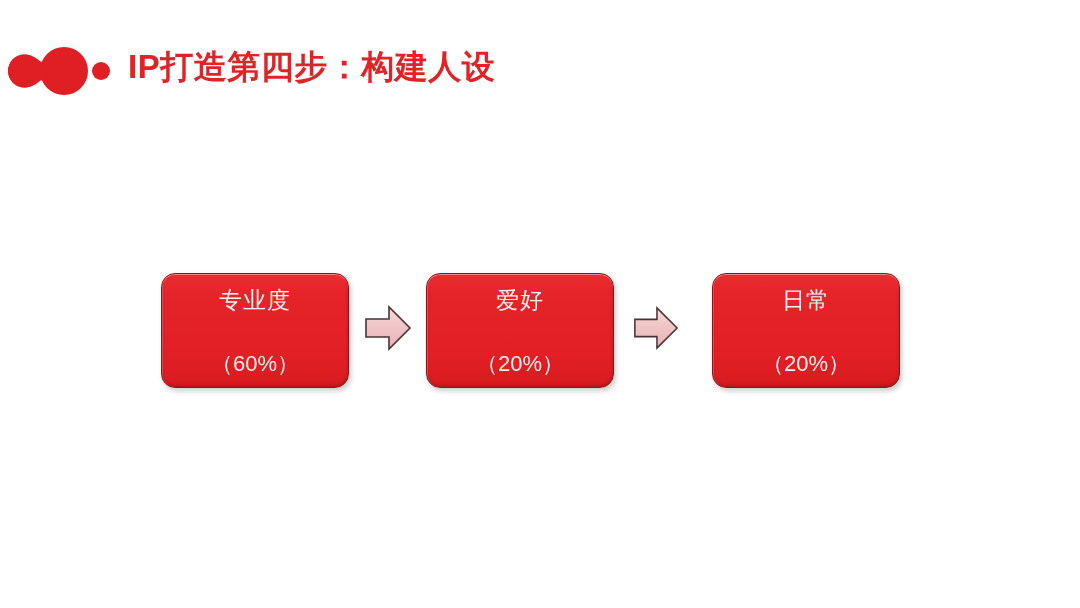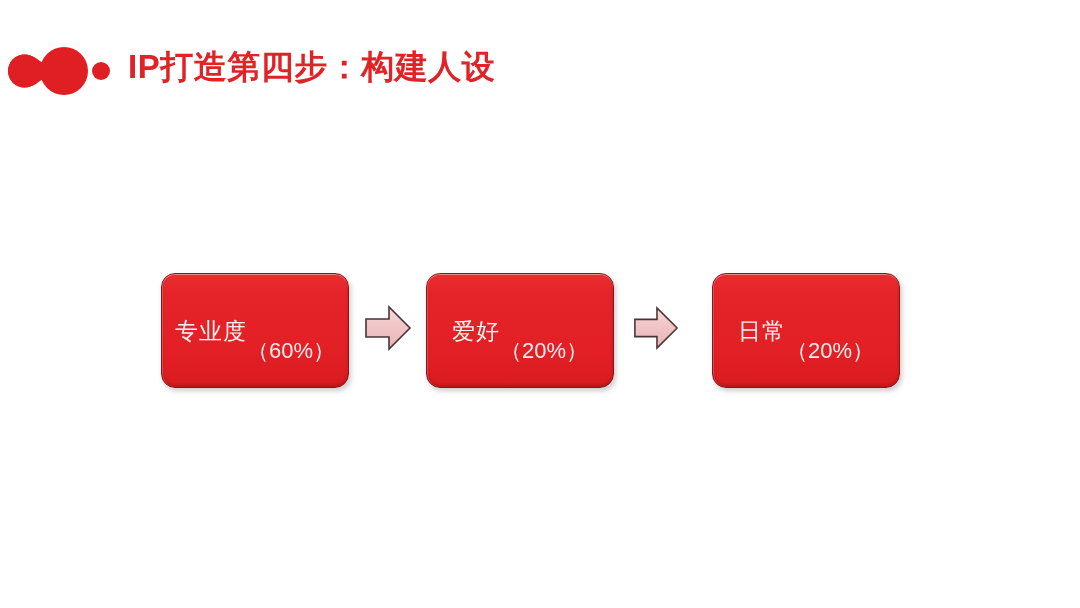--- a/index.html
+++ b/index.html
@@ -71,21 +71,21 @@
     border-radius: 14px;
     background:
       linear-gradient(180deg, #ea2c30 0%, #e52429 18%, #e11f24 72%, #d81b20 100%);
     border: 1px solid #8c1416;
     box-shadow:
       inset 0 1px 0 rgba(255,255,255,0.42),
       inset 1px 0 0 rgba(255,255,255,0.22),
       inset 0 -2px 3px rgba(120,10,12,0.35),
       2px 3px 5px rgba(90,90,95,0.30);
     display: flex;
-    flex-direction: row;
+    flex-direction: column;
     align-items: center;
     justify-content: center;
     box-sizing: border-box;
   }
 
   .card-1 { left: 161px; }
   .card-2 { left: 426px; }
   .card-3 { left: 712px; }
 
   .card-label {

